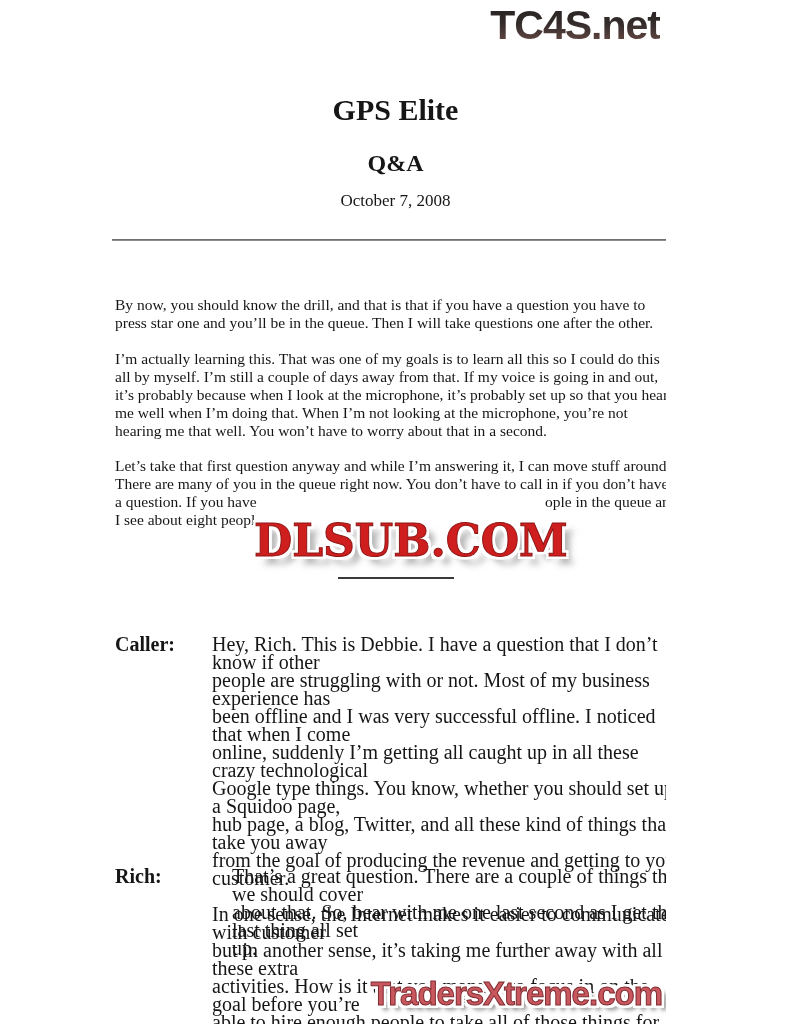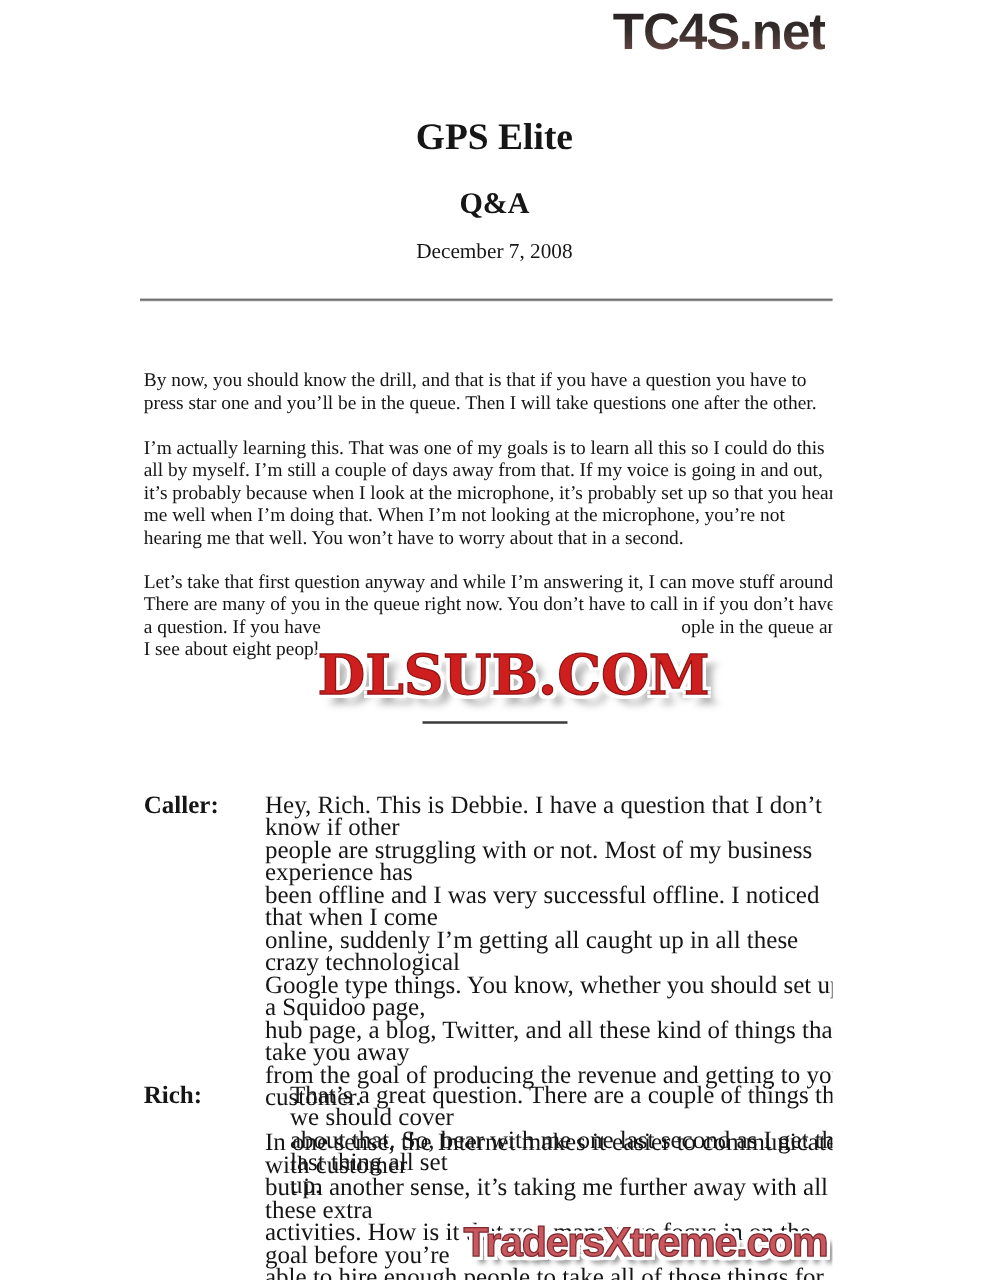--- a/index.html
+++ b/index.html
@@ -99,21 +99,21 @@
 </head>
 <body>
 
 <div class="page">
 
   <div class="header-logo">TC4S.net</div>
 
   <div class="title-block">
     <div class="doc-title">GPS Elite</div>
     <div class="doc-subtitle">Q&amp;A</div>
-    <div class="doc-date">December 7, 2008</div>
+    <div class="doc-date">October 7, 2008</div>
   </div>
 
   <div class="rule-top"></div>
 
   <div class="para p1">By now, you should know the drill, and that is that if you have a question you have to
 press star one and you’ll be in the queue. Then I will take questions one after the other.</div>
 
   <div class="para p2">I’m actually learning this. That was one of my goals is to learn all this so I could do this
 all by myself. I’m still a couple of days away from that. If my voice is going in and out,
 it’s probably because when I look at the microphone, it’s probably set up so that you hear

